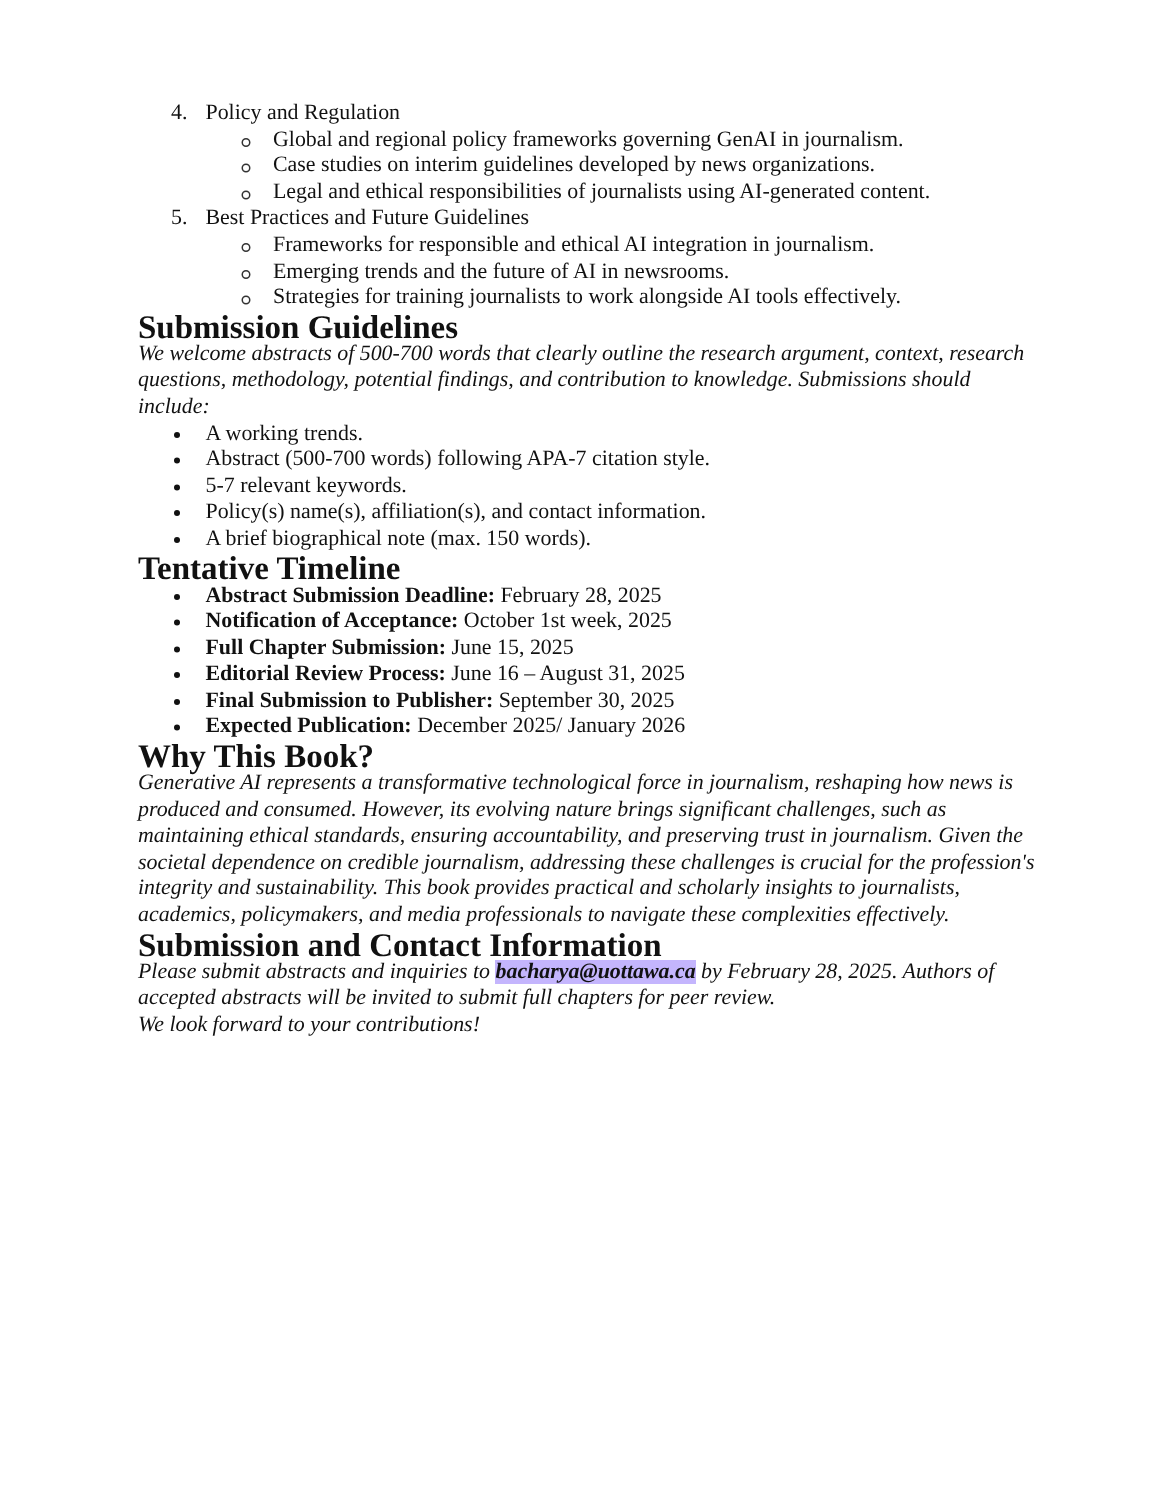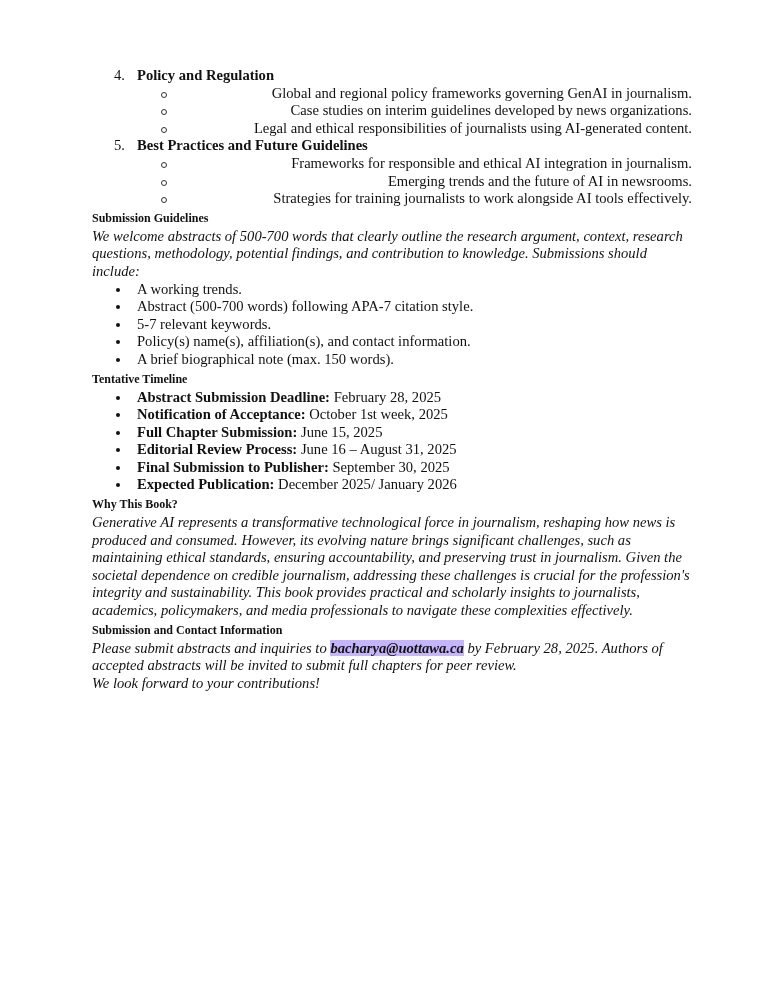--- a/index.html
+++ b/index.html
@@ -9,31 +9,31 @@
       color: #111111;
       font-size: 14.6px;
       line-height: 17.6px;
     }
     .page { position: relative; width: 773px; height: 1000px; }
     .content { position: absolute; left: 92px; top: 67px; width: 600px; }
 
     ol.top-list { margin: 0; padding: 0; list-style: none; }
     ol.top-list > li { position: relative; padding-left: 45px; }
     ol.top-list > li .num { position: absolute; left: 22px; top: 0; }
-    ol.top-list > li .item-title { font-weight: bold; margin-top: 14px; }
+    ol.top-list > li .item-title { font-weight: normal; margin-top: 14px; }
 
-    ul.sub-list { margin: 0; padding: 0; list-style: none; text-align: right; }
+    ul.sub-list { margin: 0; padding: 0; list-style: none; }
     ul.sub-list li { position: relative; padding-left: 45px; }
     ul.sub-list li .circ {
       position: absolute; left: 24px; top: 7px;
       width: 4px; height: 4px; border: 1px solid #333; border-radius: 50%;
     }
 
     h2.section-heading {
-      font-size: 12px; font-weight: bold; margin: 0; line-height: 20px;
+      font-size: 22px; font-weight: bold; margin: 0; line-height: 20px;
     }
     p.para { margin: 0; font-style: italic; }
 
     ul.bullet-list { margin: 0; padding: 0; list-style: none; }
     ul.bullet-list li { position: relative; padding-left: 45px; }
     ul.bullet-list li .dot {
       position: absolute; left: 24px; top: 7px;
       width: 4px; height: 4px; background: #111; border-radius: 50%;
     }
     .b { font-weight: bold; }

